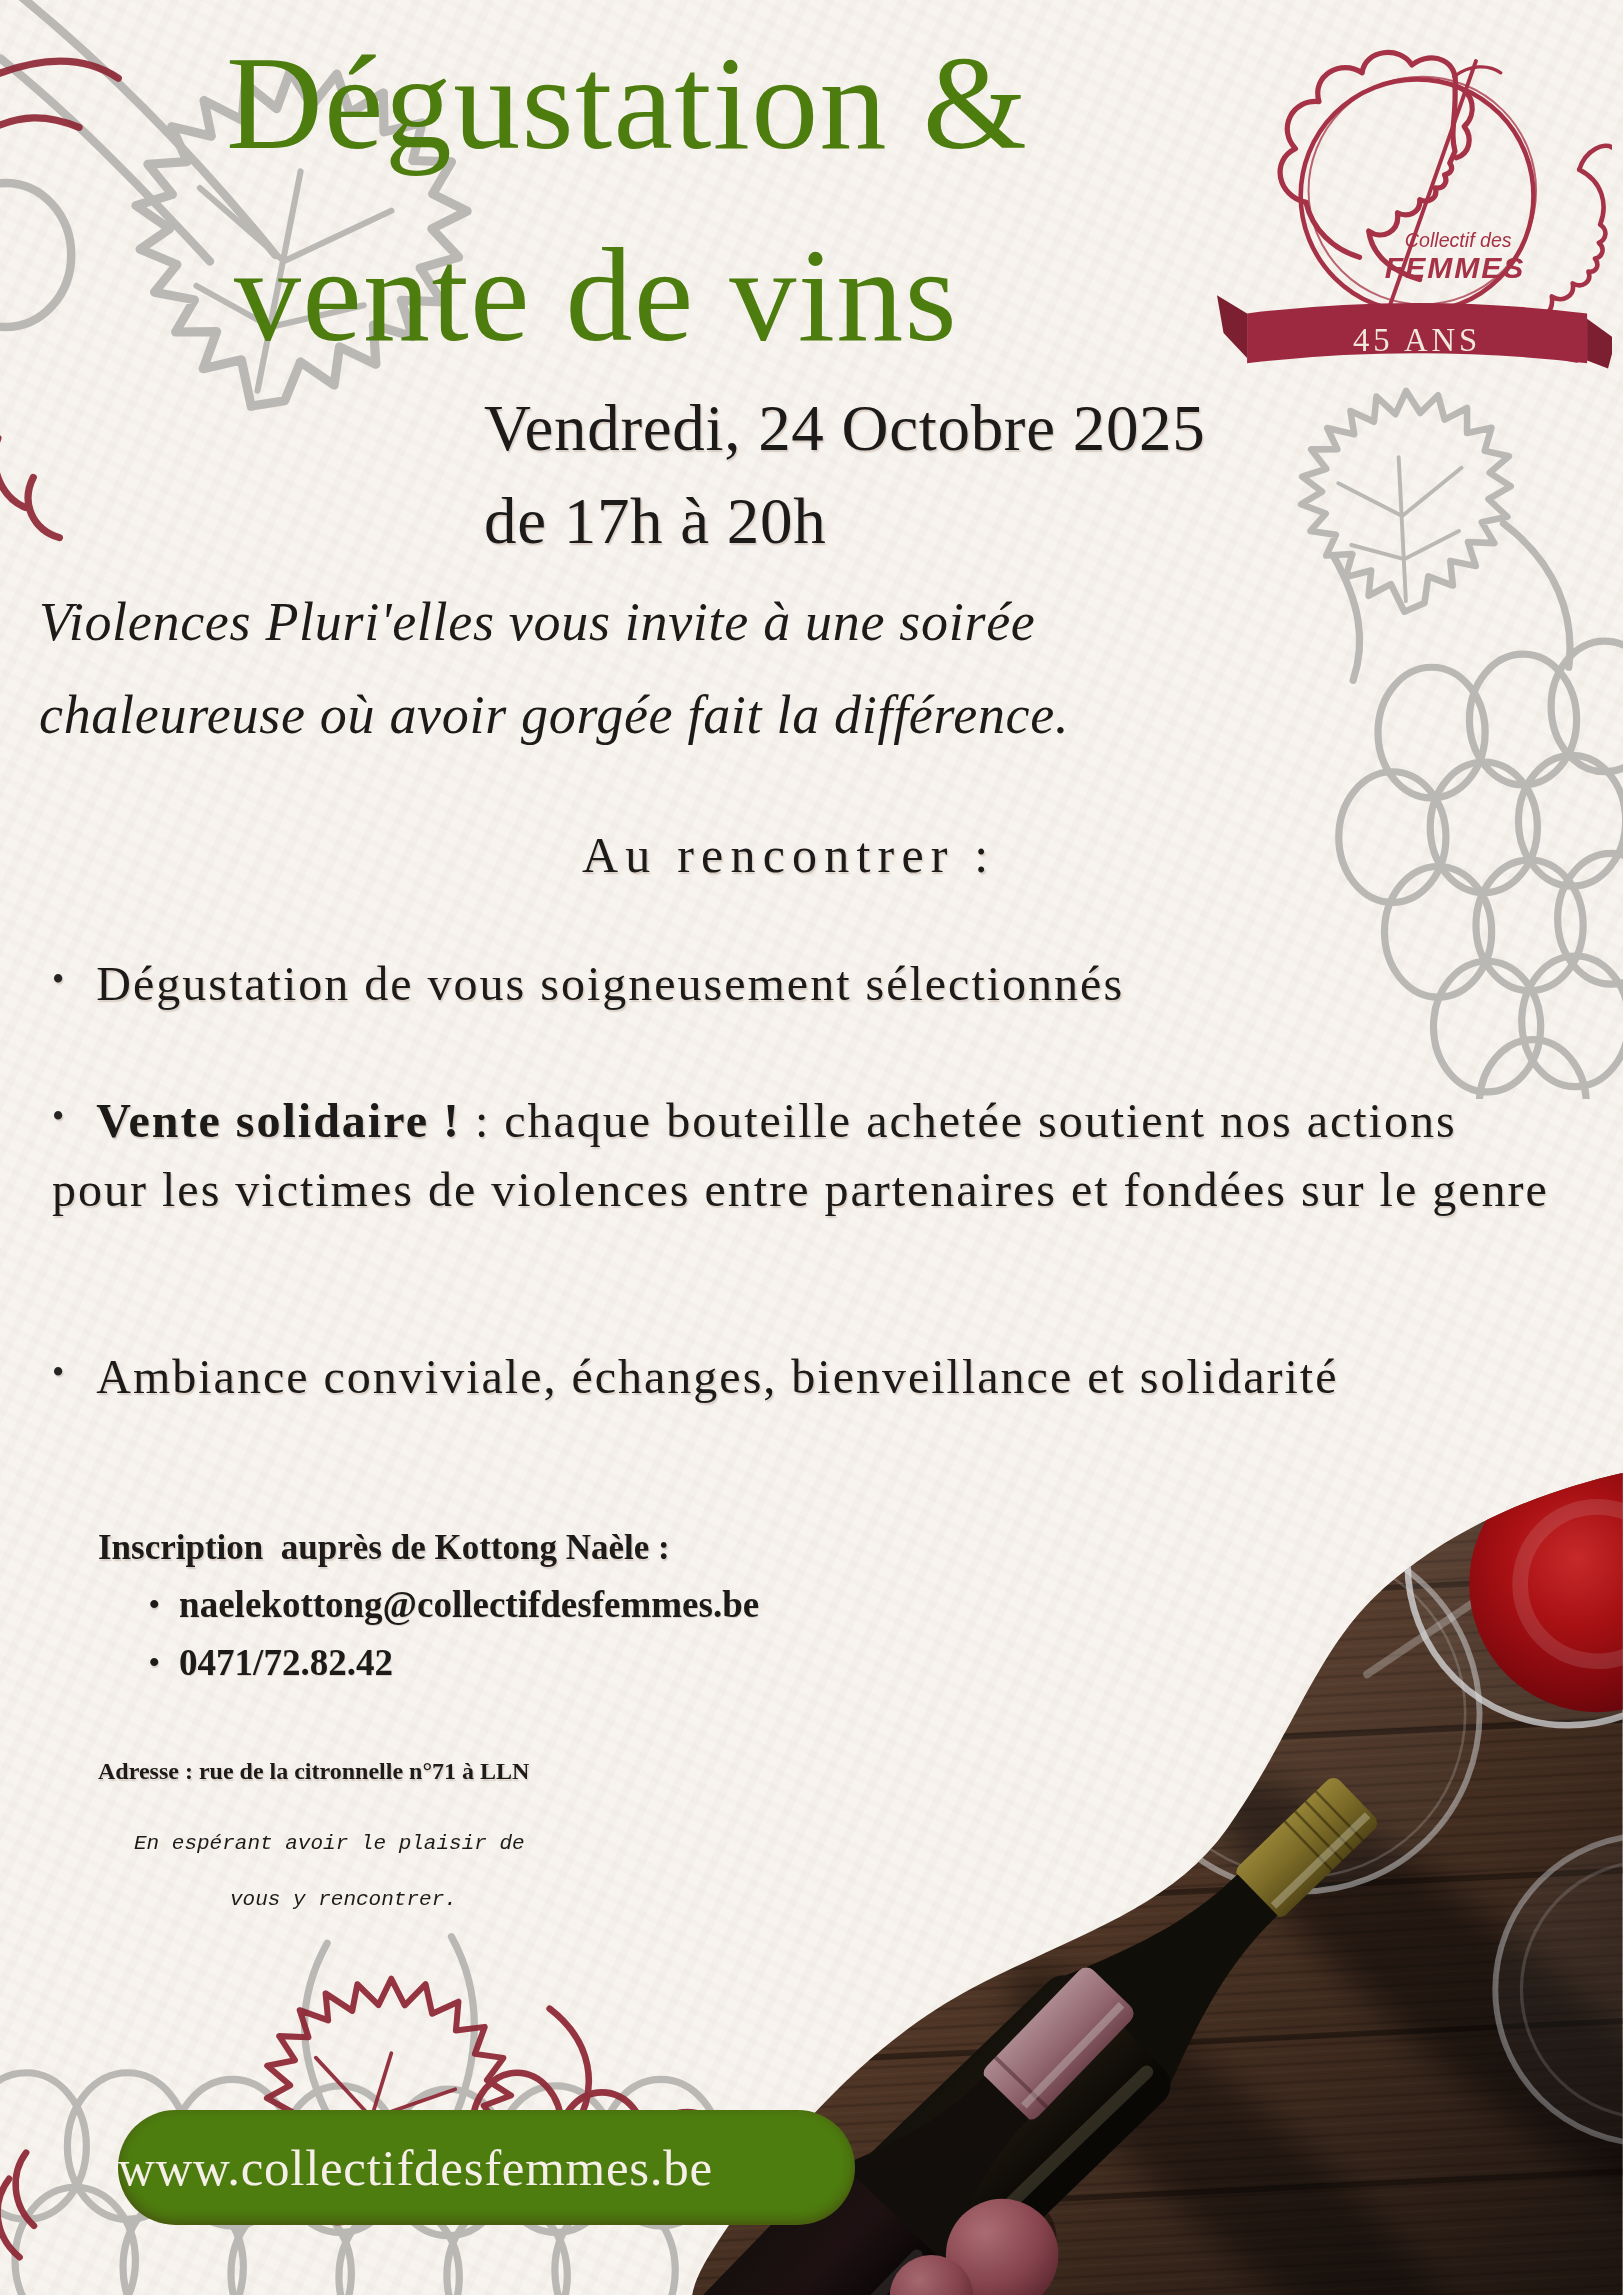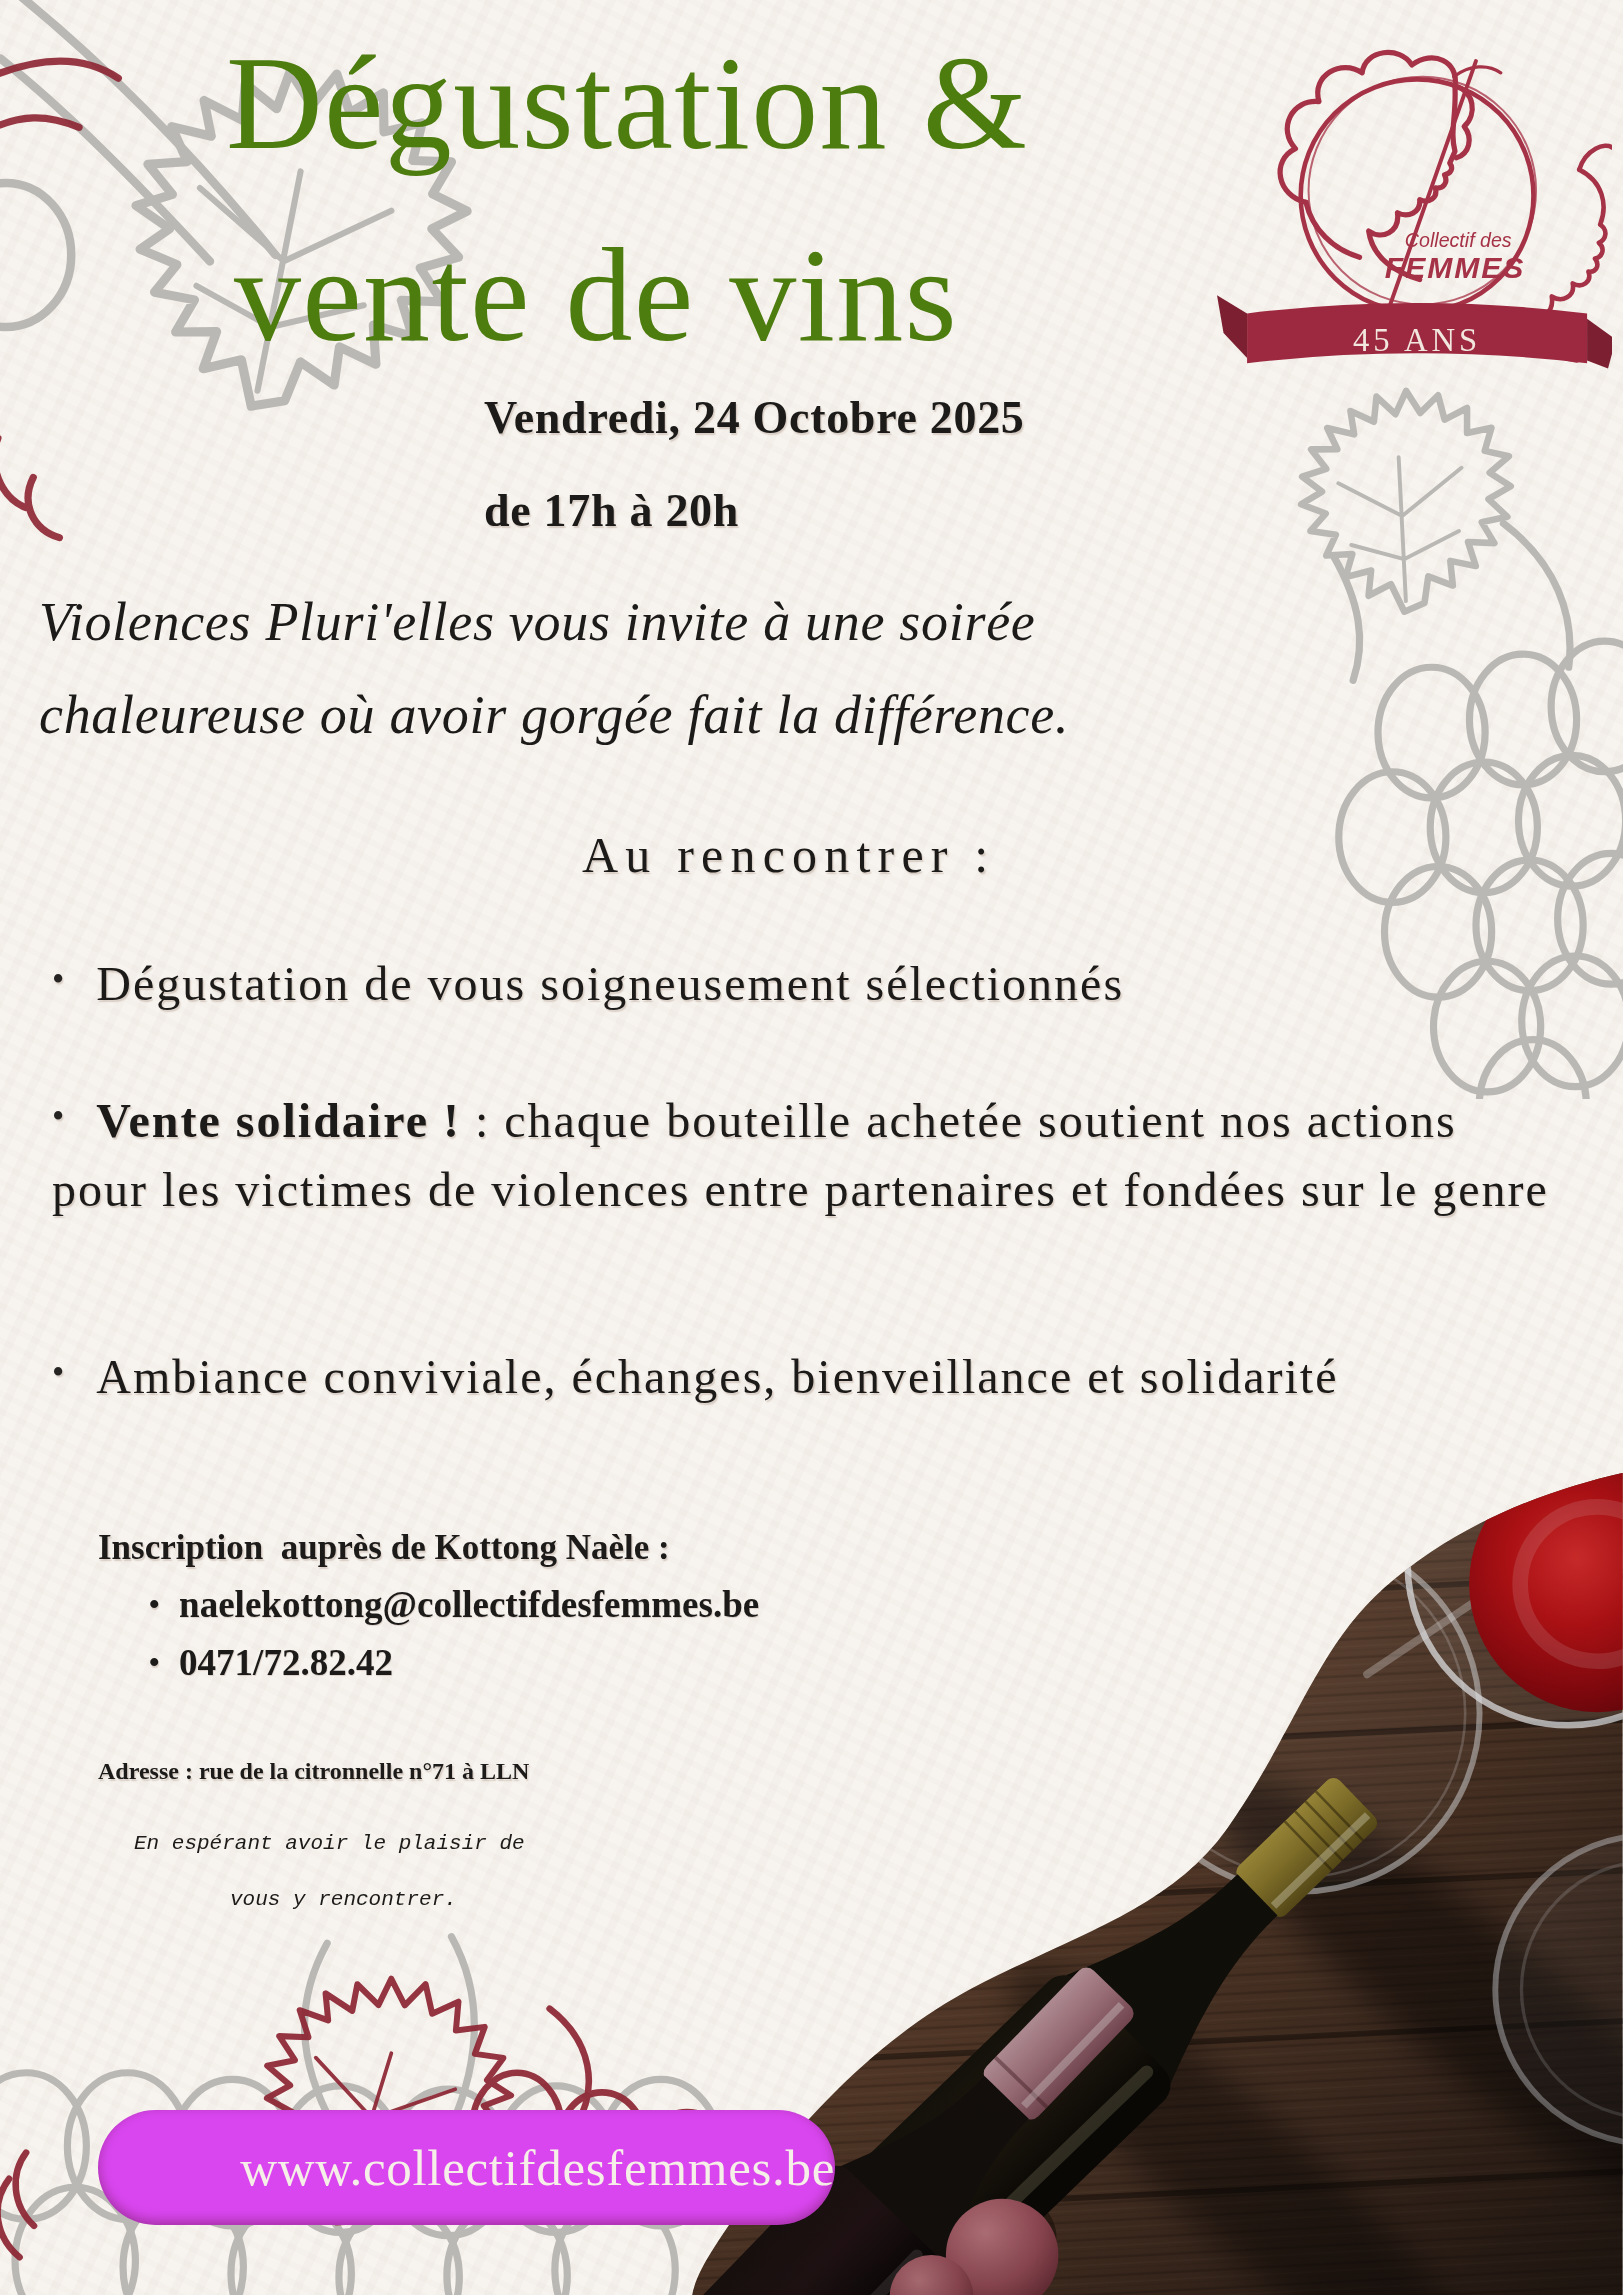--- a/index.html
+++ b/index.html
@@ -16,21 +16,21 @@
       repeating-linear-gradient(27deg, rgba(170,155,140,.03) 0 5.9px, rgba(255,255,255,0) 5.9px 15.7px);
   }
   .decor{position:absolute;z-index:1;pointer-events:none;}
   #photo-svg{position:absolute;left:0;top:0;z-index:2;pointer-events:none;}
   #logo-svg{position:absolute;left:1213px;top:31px;z-index:3;}
   .txt{position:absolute;z-index:4;white-space:nowrap;}
   .shadowed{text-shadow:1.3px 2px 1.3px rgba(140,110,95,.28);}
   .title{color:#4d7c0f;font-size:134px;line-height:1;font-weight:500;letter-spacing:1.3px;}
   #title-line1{left:226px;top:36px;}
   #title-line2{left:234px;top:228px;}
-  .date{font-size:46px;font-weight:700;letter-spacing:0.7px;}
+  .date{font-size:65px;font-weight:400;letter-spacing:0.7px;}
   #date-line{left:484px;top:391px;}
   #time-line{left:484px;top:484px;}
   .intro{font-style:italic;font-size:54px;letter-spacing:0.7px;font-weight:500;}
   #intro-line1{left:39px;top:591px;}
   #intro-line2{left:39px;top:684px;}
   #prog-heading{left:582px;top:826px;font-size:50px;letter-spacing:7.2px;font-weight:500;}
   .prog-item{position:absolute;z-index:4;left:52px;width:1511px;font-size:48px;
     letter-spacing:2px;line-height:1.44;font-weight:400;white-space:normal;
     text-shadow:1.3px 2px 1.3px rgba(140,110,95,.28);}
   #prog-item-0{top:949px;}
@@ -44,22 +44,22 @@
     font-weight:600;font-size:37px;text-shadow:0.7px 1.3px 0.7px rgba(140,110,95,.25);}
   #contact-email-row{top:1583px;}
   #contact-phone-row{top:1641px;}
   .c-dot{font-size:30px;margin-right:19.6px;transform:translateY(-2.6px);}
   #address-line{left:98px;top:1758px;font-size:24px;font-weight:600;}
   .closing{font-family:Liberation Mono, monospace;font-style:italic;
     font-size:21px;font-weight:500;letter-spacing:0;}
   #closing-line1{left:134px;top:1832px;}
   #closing-line2{left:230px;top:1888px;}
   #website-pill{
-    position:absolute;z-index:5;left:98px;top:2110px;width:737px;height:115px;
-    background:#d946ef;border-radius:58px;display:flex;align-items:center;justify-content:flex-end;
+    position:absolute;z-index:5;left:118px;top:2110px;width:737px;height:115px;
+    background:#4d7c0f;border-radius:58px;display:flex;align-items:center;justify-content:flex-start;
     box-shadow:inset 0 -3.9px 11.8px rgba(60,10,16,.35);cursor:pointer;
   }
   #website-pill span{color:#f6efe8;font-size:51px;letter-spacing:0.7px;}
 </style>
 </head>
 <body>
 
 <svg class="decor" style="left:-6.5px;top:-19.6px" width="589" height="576" viewBox="0 0 900 880">
   <g stroke="#bab8b4" fill="none" stroke-width="13" stroke-linejoin="round" stroke-linecap="round">
     <path d="M20 8 C160 120 300 260 430 420"></path>

